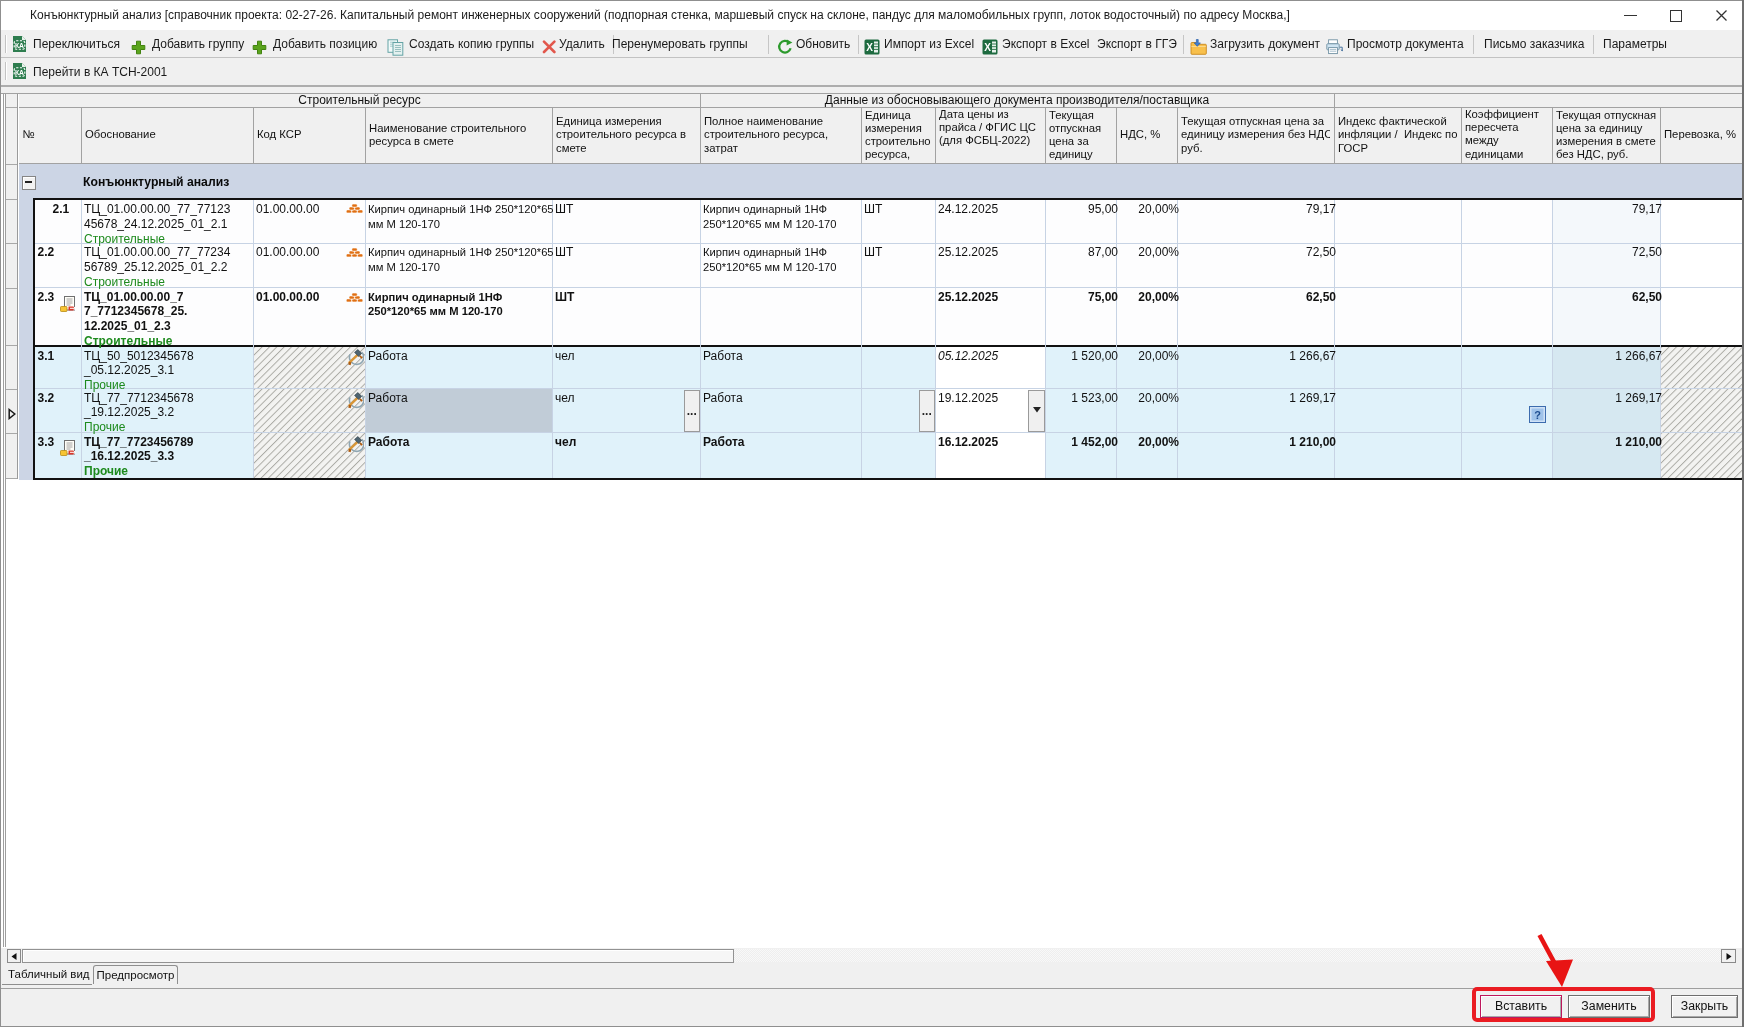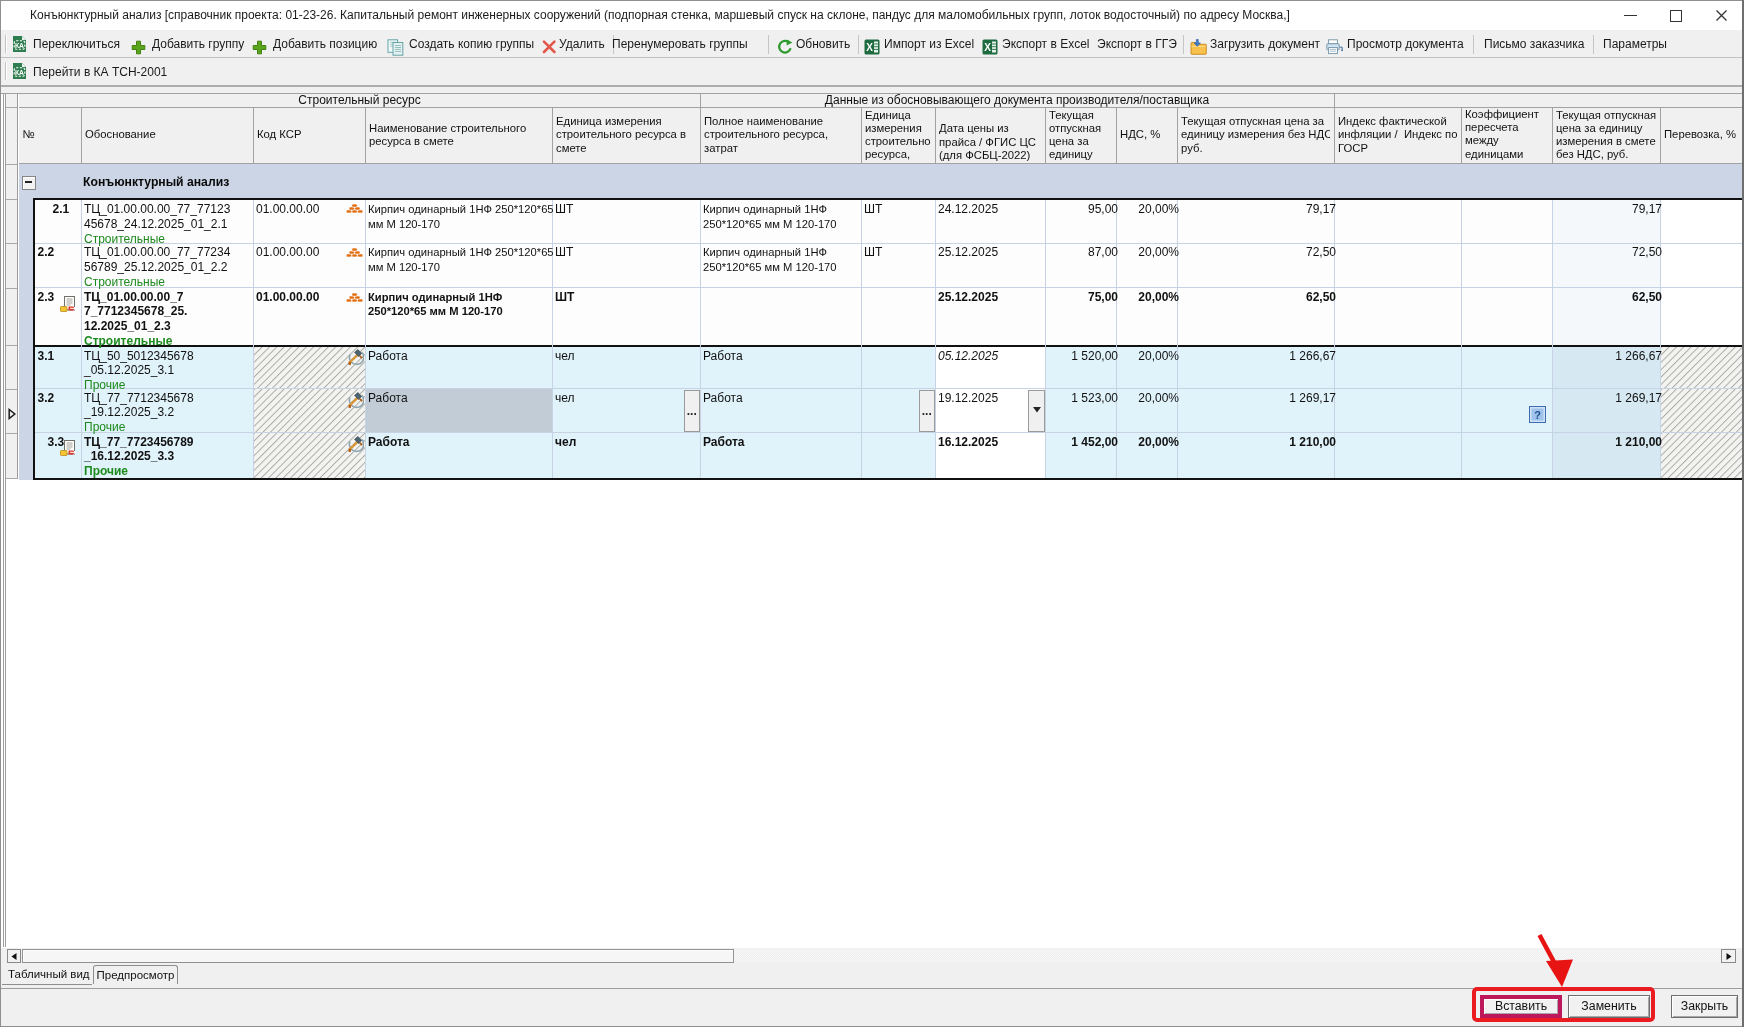--- a/index.html
+++ b/index.html
@@ -1,21 +1,21 @@
 <!DOCTYPE html>
 <html><head><meta charset="utf-8"><style>
 html,body{margin:0;padding:0}
 #w{position:relative;width:1744px;height:1027px;background:#fff;font-family:"Liberation Sans",sans-serif;overflow:hidden}
 .a{position:absolute}
 </style></head><body>
 <div id="w">
 <div class="a" style="left:0;top:0;width:1744px;height:1027px;box-shadow:inset 0 0 0 1px #8f8f8f;z-index:50;pointer-events:none"></div>
 <div class="a" style="left:1741.5px;top:0;width:2.5px;height:1027px;background:#6f6f6f;z-index:51"></div>
 <div class="a" style="left:1px;top:1px;width:1742px;height:29px;background:#fff"></div>
-<div class="a" style="left:30px;top:0px;width:1590px;height:30px;font-size:12px;color:#1c1c1c;display:flex;align-items:center;white-space:nowrap;overflow:hidden">Конъюнктурный анализ [справочник проекта: 01-23-26. Капитальный ремонт инженерных сооружений (подпорная стенка, маршевый спуск на склоне, пандус для маломобильных групп, лоток водосточный) по адресу Москва,]</div>
+<div class="a" style="left:30px;top:0px;width:1590px;height:30px;font-size:12px;color:#1c1c1c;display:flex;align-items:center;white-space:nowrap;overflow:hidden">Конъюнктурный анализ [справочник проекта: 02-27-26. Капитальный ремонт инженерных сооружений (подпорная стенка, маршевый спуск на склоне, пандус для маломобильных групп, лоток водосточный) по адресу Москва,]</div>
 <div class="a" style="left:1624px;top:14.5px;width:13px;height:1.5px;background:#333"></div>
 <div class="a" style="left:1670px;top:10px;width:10px;height:10px;border:1.4px solid #333"></div>
 <svg class="a" style="left:1716px;top:10px" width="11" height="11">
       <path d="M0.5 0.5 L10.5 10.5 M10.5 0.5 L0.5 10.5" stroke="#333" stroke-width="1.3"></path>
     </svg>
 <div class="a" style="left:1px;top:30px;width:1742px;height:27px;background:#f0f0f0"></div>
 <div class="a" style="left:1px;top:57px;width:1742px;height:1px;background:#c2c2c2"></div>
 <div class="a" style="left:1px;top:58px;width:1742px;height:27px;background:#f0f0f0"></div>
 <div class="a" style="left:1px;top:85px;width:1742px;height:1.5px;background:#adadad"></div>
 <div class="a" style="left:1px;top:86.5px;width:1742px;height:6px;background:#f0f0f0"></div>
@@ -143,21 +143,21 @@
     </div>
 <div class="a" style="left:700px;top:108px;width:1px;height:54.5px;background:#a2a2a2"></div>
 <div class="a" style="left:704px;top:108px;width:153px;height:54px;font-size:11.3px;line-height:13.2px;color:#111;display:flex;align-items:center;overflow:hidden;white-space:nowrap">
       <div>Полное наименование<br>строительного ресурса,<br>затрат</div>
     </div>
 <div class="a" style="left:861px;top:108px;width:1px;height:54.5px;background:#a2a2a2"></div>
 <div class="a" style="left:865px;top:108px;width:66px;height:54px;font-size:11.3px;line-height:13.2px;color:#111;display:flex;align-items:center;overflow:hidden;white-space:nowrap">
       <div>Единица<br>измерения<br>строительног<br>ресурса,</div>
     </div>
 <div class="a" style="left:935px;top:108px;width:1px;height:54.5px;background:#a2a2a2"></div>
-<div class="a" style="left:939px;top:108px;width:102px;height:54px;font-size:11.3px;line-height:13.2px;color:#111;display:flex;align-items:flex-end;overflow:hidden;white-space:nowrap">
+<div class="a" style="left:939px;top:108px;width:102px;height:54px;font-size:11.3px;line-height:13.2px;color:#111;display:flex;align-items:flex-start;overflow:hidden;white-space:nowrap">
       <div>Дата цены из<br>прайса / ФГИС ЦС<br>(для ФСБЦ-2022)</div>
     </div>
 <div class="a" style="left:1045px;top:108px;width:1px;height:54.5px;background:#a2a2a2"></div>
 <div class="a" style="left:1049px;top:108px;width:63px;height:54px;font-size:11.3px;line-height:13.2px;color:#111;display:flex;align-items:center;overflow:hidden;white-space:nowrap">
       <div>Текущая<br>отпускная<br>цена за<br>единицу</div>
     </div>
 <div class="a" style="left:1116px;top:108px;width:1px;height:54.5px;background:#a2a2a2"></div>
 <div class="a" style="left:1120px;top:108px;width:53px;height:54px;font-size:11.3px;line-height:13.2px;color:#111;display:flex;align-items:center;overflow:hidden;white-space:nowrap">
       <div>НДС, %</div>
     </div>
@@ -329,21 +329,21 @@
 <div class="a" style="left:34.5px;top:388.5px;width:45.5px;height:45.0px;font-size:12.0px;line-height:14.8px;color:#111;padding:2px 4px 0 3px;overflow:hidden;white-space:nowrap;font-weight:bold;">3.2</div>
 <div class="a" style="left:81px;top:388.5px;width:171px;height:45.0px;font-size:12.0px;line-height:14.8px;color:#111;padding:2px 4px 0 3px;overflow:hidden;white-space:nowrap;">ТЦ_77_7712345678<br>_19.12.2025_3.2<br><span style="color:#1d8a1d;">Прочие</span></div>
 <div class="a" style="left:365px;top:388.5px;width:186px;height:45.0px;font-size:12.0px;line-height:14.8px;color:#111;padding:2px 4px 0 3px;overflow:hidden;white-space:nowrap;">Работа</div>
 <div class="a" style="left:552px;top:388.5px;width:147px;height:45.0px;font-size:12.0px;line-height:14.8px;color:#111;padding:2px 4px 0 3px;overflow:hidden;white-space:nowrap;">чел</div>
 <div class="a" style="left:700px;top:388.5px;width:160px;height:45.0px;font-size:12.0px;line-height:14.8px;color:#111;padding:2px 4px 0 3px;overflow:hidden;white-space:nowrap;">Работа</div>
 <div class="a" style="left:935px;top:388.5px;width:109px;height:45.0px;font-size:12.0px;line-height:14.8px;color:#111;padding:2px 4px 0 3px;overflow:hidden;white-space:nowrap;">19.12.2025</div>
 <div class="a" style="left:1045px;top:388.5px;width:70px;height:45.0px;font-size:12.0px;line-height:14.8px;color:#111;padding:2px 4px 0 3px;overflow:hidden;white-space:nowrap;text-align:right;">1 523,00</div>
 <div class="a" style="left:1116px;top:388.5px;width:60px;height:45.0px;font-size:12.0px;line-height:14.8px;color:#111;padding:2px 4px 0 3px;overflow:hidden;white-space:nowrap;text-align:right;">20,00%</div>
 <div class="a" style="left:1177px;top:388.5px;width:156px;height:45.0px;font-size:12.0px;line-height:14.8px;color:#111;padding:2px 4px 0 3px;overflow:hidden;white-space:nowrap;text-align:right;">1 269,17</div>
 <div class="a" style="left:1552px;top:388.5px;width:107px;height:45.0px;font-size:12.0px;line-height:14.8px;color:#111;padding:2px 4px 0 3px;overflow:hidden;white-space:nowrap;text-align:right;">1 269,17</div>
-<div class="a" style="left:34.5px;top:432.5px;width:45.5px;height:46.0px;font-size:12.0px;line-height:14.8px;color:#111;padding:2px 4px 0 13px;overflow:hidden;white-space:nowrap;font-weight:bold;">3.3</div>
+<div class="a" style="left:34.5px;top:432.5px;width:45.5px;height:46.0px;font-size:12.0px;line-height:14.8px;color:#111;padding:2px 4px 0 3px;overflow:hidden;white-space:nowrap;font-weight:bold;">3.3</div>
 <div class="a" style="left:81px;top:432.5px;width:171px;height:46.0px;font-size:12.0px;line-height:14.8px;color:#111;padding:2px 4px 0 3px;overflow:hidden;white-space:nowrap;font-weight:bold;">ТЦ_77_7723456789<br>_16.12.2025_3.3<br><span style="color:#1d8a1d;font-weight:bold;">Прочие</span></div>
 <div class="a" style="left:365px;top:432.5px;width:186px;height:46.0px;font-size:12.0px;line-height:14.8px;color:#111;padding:2px 4px 0 3px;overflow:hidden;white-space:nowrap;font-weight:bold;">Работа</div>
 <div class="a" style="left:552px;top:432.5px;width:147px;height:46.0px;font-size:12.0px;line-height:14.8px;color:#111;padding:2px 4px 0 3px;overflow:hidden;white-space:nowrap;font-weight:bold;">чел</div>
 <div class="a" style="left:700px;top:432.5px;width:160px;height:46.0px;font-size:12.0px;line-height:14.8px;color:#111;padding:2px 4px 0 3px;overflow:hidden;white-space:nowrap;font-weight:bold;">Работа</div>
 <div class="a" style="left:935px;top:432.5px;width:109px;height:46.0px;font-size:12.0px;line-height:14.8px;color:#111;padding:2px 4px 0 3px;overflow:hidden;white-space:nowrap;font-weight:bold;">16.12.2025</div>
 <div class="a" style="left:1045px;top:432.5px;width:70px;height:46.0px;font-size:12.0px;line-height:14.8px;color:#111;padding:2px 4px 0 3px;overflow:hidden;white-space:nowrap;text-align:right;font-weight:bold;">1 452,00</div>
 <div class="a" style="left:1116px;top:432.5px;width:60px;height:46.0px;font-size:12.0px;line-height:14.8px;color:#111;padding:2px 4px 0 3px;overflow:hidden;white-space:nowrap;text-align:right;font-weight:bold;">20,00%</div>
 <div class="a" style="left:1177px;top:432.5px;width:156px;height:46.0px;font-size:12.0px;line-height:14.8px;color:#111;padding:2px 4px 0 3px;overflow:hidden;white-space:nowrap;text-align:right;font-weight:bold;">1 210,00</div>
 <div class="a" style="left:1552px;top:432.5px;width:107px;height:46.0px;font-size:12.0px;line-height:14.8px;color:#111;padding:2px 4px 0 3px;overflow:hidden;white-space:nowrap;text-align:right;font-weight:bold;">1 210,00</div>
 <svg class="a" style="left:346px;top:204px" width="17" height="9" viewBox="0 0 17 9">
@@ -428,20 +428,20 @@
 <div class="a" style="left:1721px;top:948.5px;width:15px;height:14px;background:#f1f1f1;border:1px solid #8a8a8a;box-sizing:border-box;display:flex;align-items:center;justify-content:center"></div>
 <svg class="a" style="left:1726px;top:952.5px" width="6" height="7">
       <path d="M0.5 0 V7 L5.5 3.5 Z" fill="#111"></path>
     </svg>
 <div class="a" style="left:1px;top:963.5px;width:1742px;height:24px;background:#f0f0f0"></div>
 <div class="a" style="left:2px;top:983.5px;width:90px;height:1.2px;background:#8e8e8e"></div>
 <div class="a" style="left:8px;top:963.5px;width:88px;height:20px;font-size:11.5px;color:#111;display:flex;align-items:center;white-space:nowrap">Табличный вид</div>
 <div class="a" style="left:93px;top:964.5px;width:85px;height:19.5px;background:#f0f0f0;border:1px solid #8e8e8e;border-bottom:none;border-radius:3px 3px 0 0;box-sizing:border-box;font-size:11.5px;color:#111;display:flex;align-items:center;justify-content:center">Предпросмотр</div>
 <div class="a" style="left:1px;top:987.5px;width:1742px;height:1.2px;background:#9e9e9e"></div>
 <div class="a" style="left:1px;top:988.7px;width:1742px;height:37.3px;background:#f0f0f0"></div>
-<div class="a" style="left:1480px;top:995px;width:82px;height:22.5px;background:#f1f1f1;border:4px solid #be185d;box-sizing:border-box;box-shadow:inset 1px 1px 0 #fff,inset -1px -1px 0 #a8a8a8;font-size:12.3px;color:#111;display:flex;align-items:center;justify-content:center">Вставить</div>
+<div class="a" style="left:1480px;top:995px;width:82px;height:22.5px;background:#f1f1f1;border:1px solid #be185d;box-sizing:border-box;box-shadow:inset 1px 1px 0 #fff,inset -1px -1px 0 #a8a8a8;font-size:12.3px;color:#111;display:flex;align-items:center;justify-content:center">Вставить</div>
 <div class="a" style="left:1568px;top:995px;width:82px;height:22.5px;background:#f1f1f1;border:1px solid #6e6e6e;box-sizing:border-box;box-shadow:inset 1px 1px 0 #fff,inset -1px -1px 0 #a8a8a8;font-size:12.3px;color:#111;display:flex;align-items:center;justify-content:center">Заменить</div>
 <div class="a" style="left:1671px;top:995px;width:67px;height:22.5px;background:#f1f1f1;border:1px solid #6e6e6e;box-sizing:border-box;box-shadow:inset 1px 1px 0 #fff,inset -1px -1px 0 #a8a8a8;font-size:12.3px;color:#111;display:flex;align-items:center;justify-content:center">Закрыть</div>
 <div class="a" style="left:1472px;top:987px;width:183px;height:34.5px;border:4px solid #ea1c22;border-radius:5px;box-sizing:border-box;z-index:60"></div>
 <svg class="a" style="left:1528px;top:930px;z-index:61" width="50" height="60" viewBox="0 0 50 60">
 <path d="M11.5 5 L26 32" stroke="#e81414" stroke-width="4.6"></path>
 <path d="M18 31 L45 29.5 L34 57 Z" fill="#e81414"></path>
     </svg>
 </div>
 </body></html>

